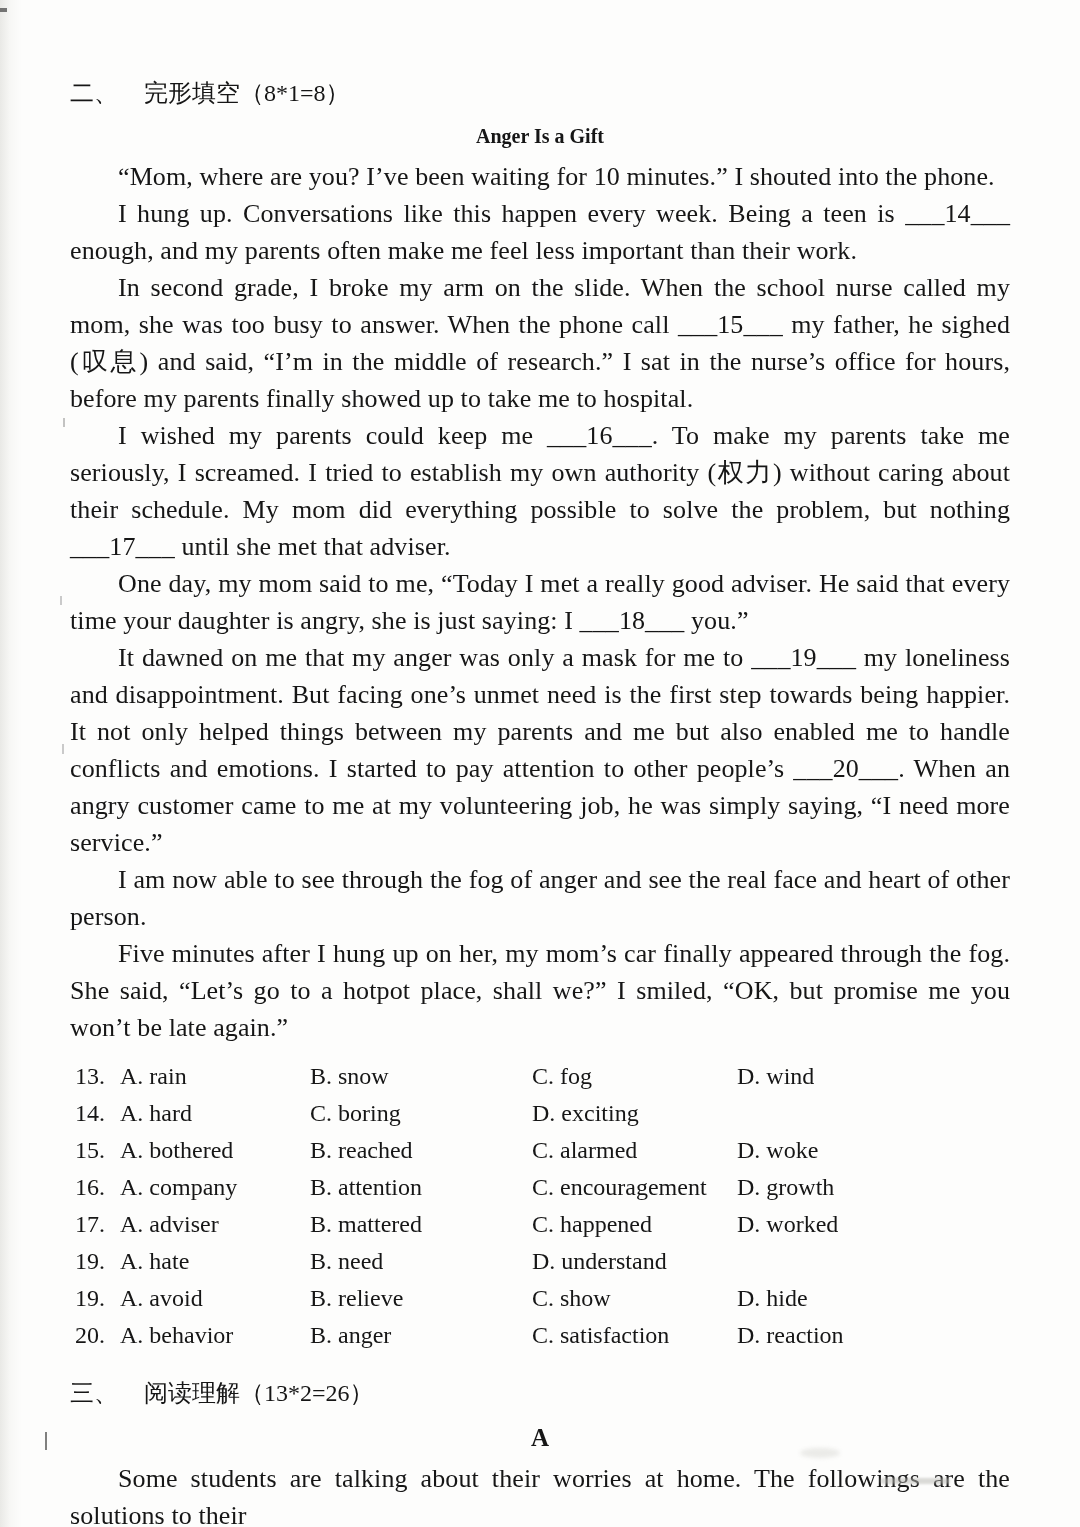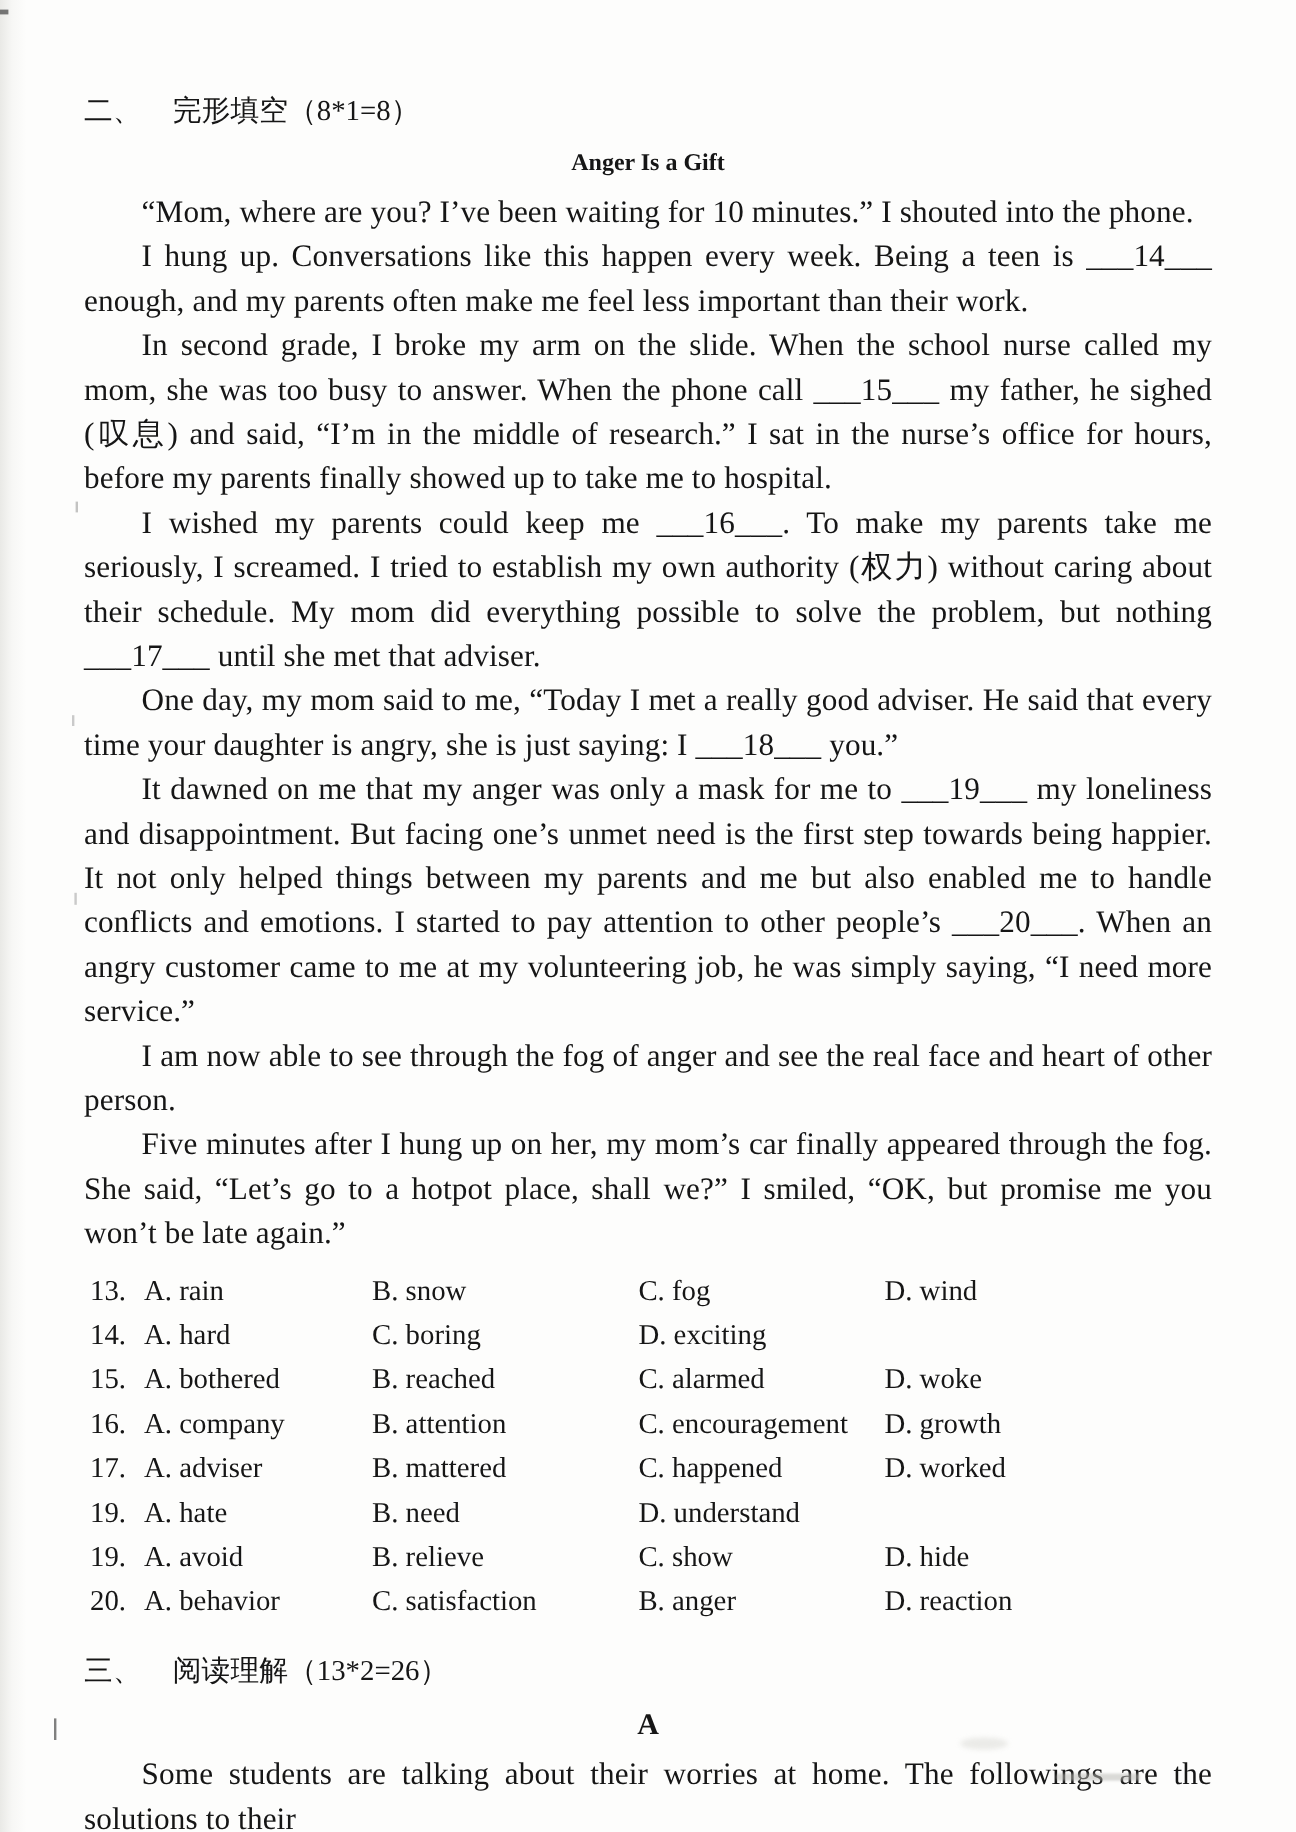--- a/index.html
+++ b/index.html
@@ -143,22 +143,22 @@
     <div class="q-row">
       <span>19.</span>
       <span>A. avoid</span>
       <span>B. relieve</span>
       <span>C. show</span>
       <span>D. hide</span>
     </div>
     <div class="q-row">
       <span>20.</span>
       <span>A. behavior</span>
+      <span>B. anger</span>
       <span>C. satisfaction</span>
-      <span>B. anger</span>
       <span>D. reaction</span>
     </div>
   </div>
 
   <div class="sec-header reading">
     <span>三、</span>
     <span>阅读理解（13*2=26）</span>
   </div>
 
   <div class="passage-label">A</div>

